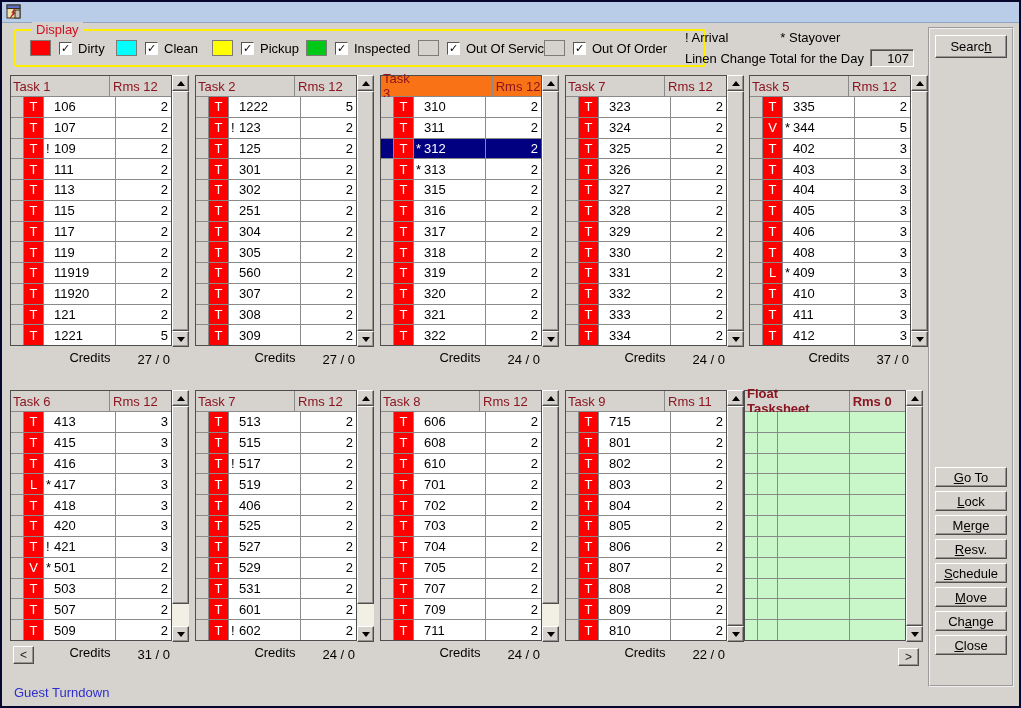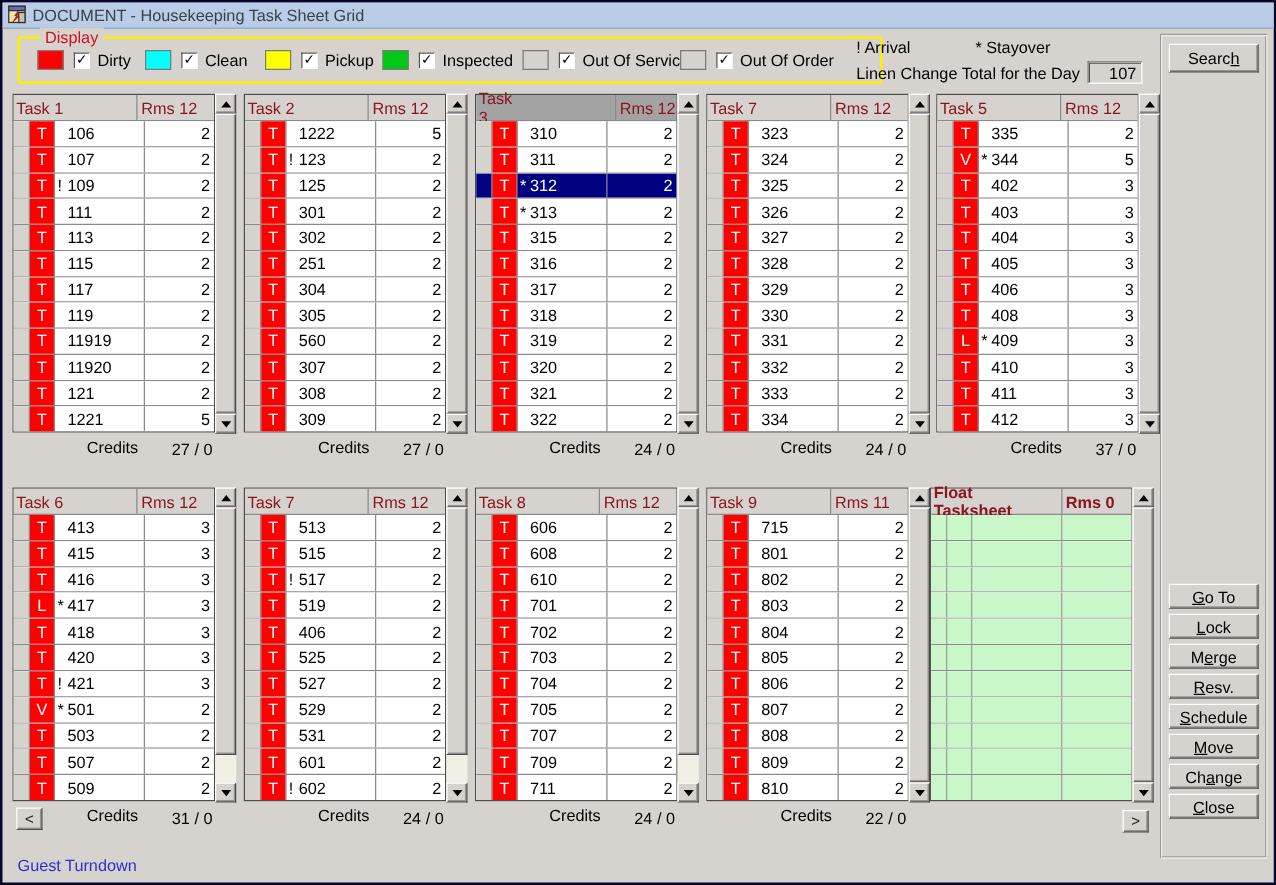--- a/index.html
+++ b/index.html
@@ -75,21 +75,20 @@
 <body>
 
 <div class="window">
   <div class="titlebar">
     <svg width="16" height="16" viewBox="0 0 16 16">
       <rect x="1" y="1" width="13" height="13" fill="#efe2ab" stroke="#3a3020"></rect>
       <rect x="1" y="1" width="13" height="3.5" fill="#5b6fc4" stroke="#3a3020"></rect>
       <rect x="9" y="6" width="5" height="8" fill="#c8c4bc" stroke="#3a3020"></rect>
       <path d="M4 14 L7.5 8.5 L5.8 8.5 L8.6 4.5 L7.6 9 L9.2 9 Z" fill="#e11818" stroke="#7a0c0c" stroke-width="0.5"></path>
     </svg>
-    <span class="ttl">DOCUMENT - Housekeeping Task Sheet Grid</span>
   </div>
 
   <div class="client">
 
     <div class="groupbox">
       <span class="gb-label">Display</span>
       <div>
           <div class="legend-item" style="left: 14px;">
             <span class="swatch" style="background: rgb(255, 0, 0);"></span>
             <span class="cb">
@@ -418,21 +417,21 @@
               <span class="tri-dn"></span>
             </div>
           </div>
           <div class="creditsline" style="top: 275px;">
             <span class="c-label">Credits</span>
             <span class="c-total">27 / 0</span>
           </div>
         </div>
         <div class="panel" style="left: 378px; top: 52px; height: 292px;">
           <div class="grid">
-            <div class="hdr" style="background: #a3a3a3; gap: 43px;">
+            <div class="hdr" style="background: #f97316; gap: 43px;">
               <span class="h-title">Task 3</span>
               <span class="h-rms">Rms 12</span>
             </div>
             <div class="rowsbox tall">
               <div class="trow">
                 <span class="cell cell-sel"></span>
                 <span class="cell cell-status" style="background: rgb(255, 0, 0);">T</span>
                 <span class="cell cell-room">
                   <span class="pfx"></span>
                   <span>310</span>

